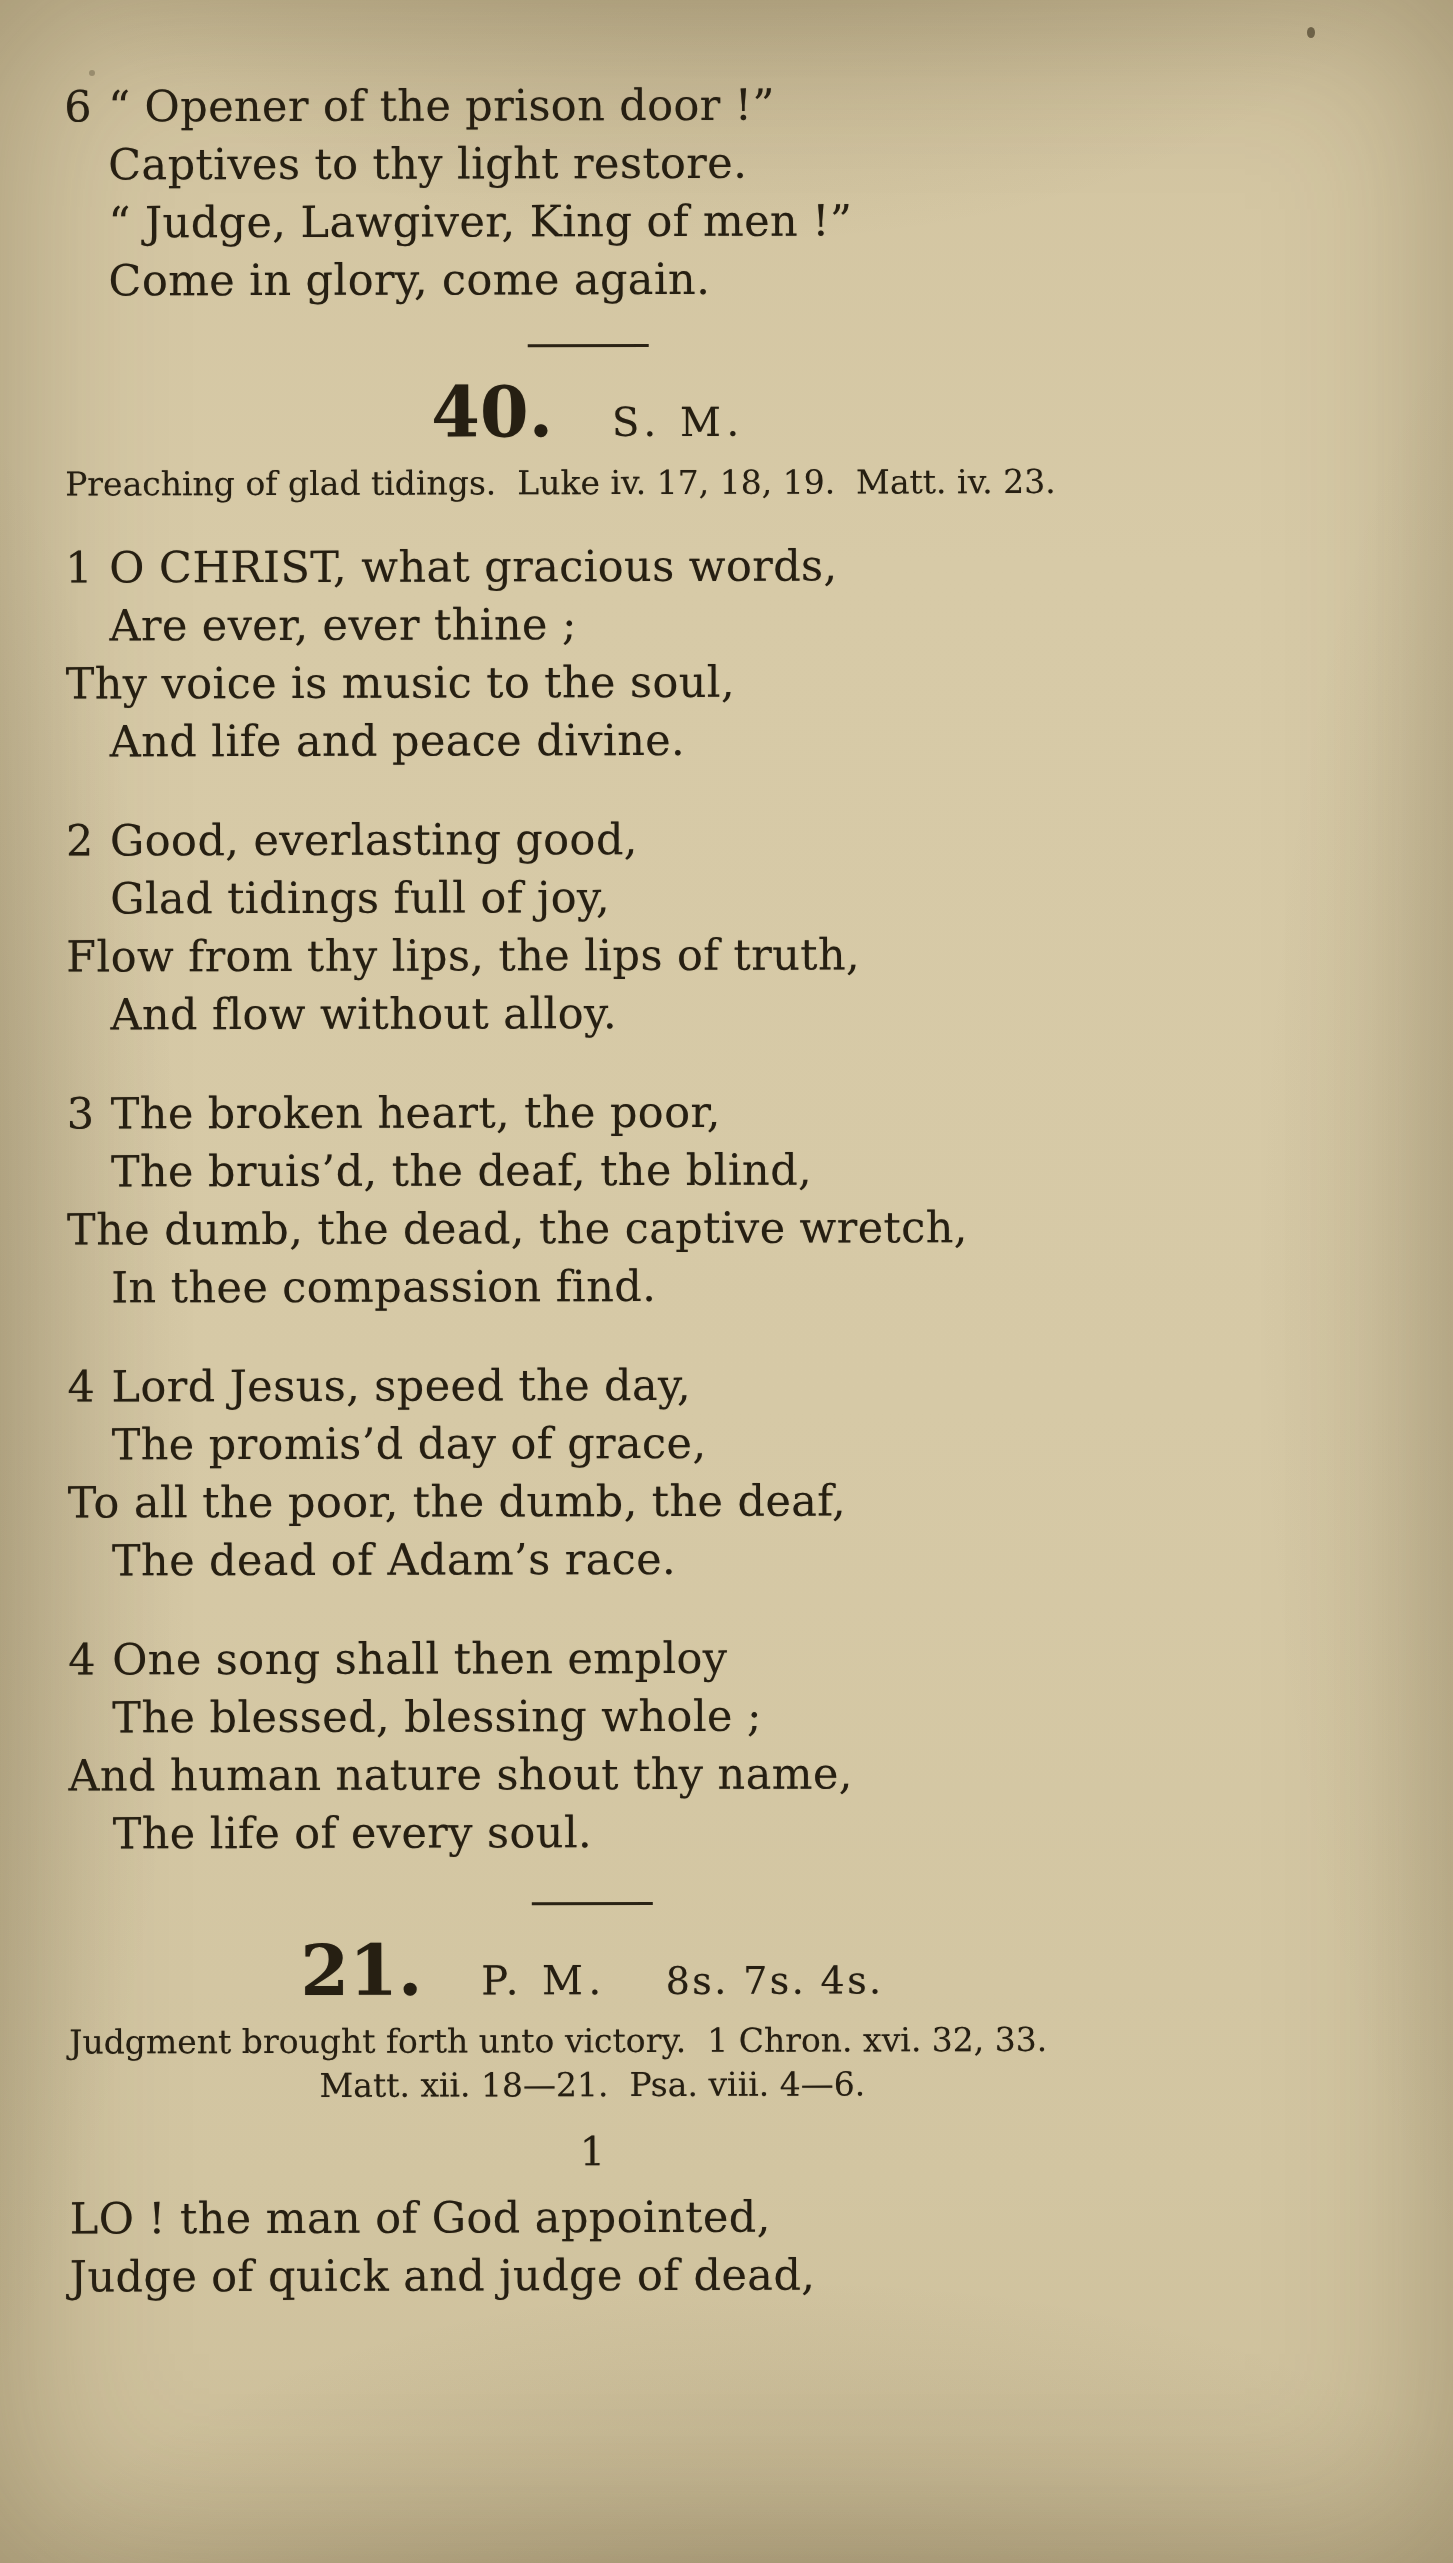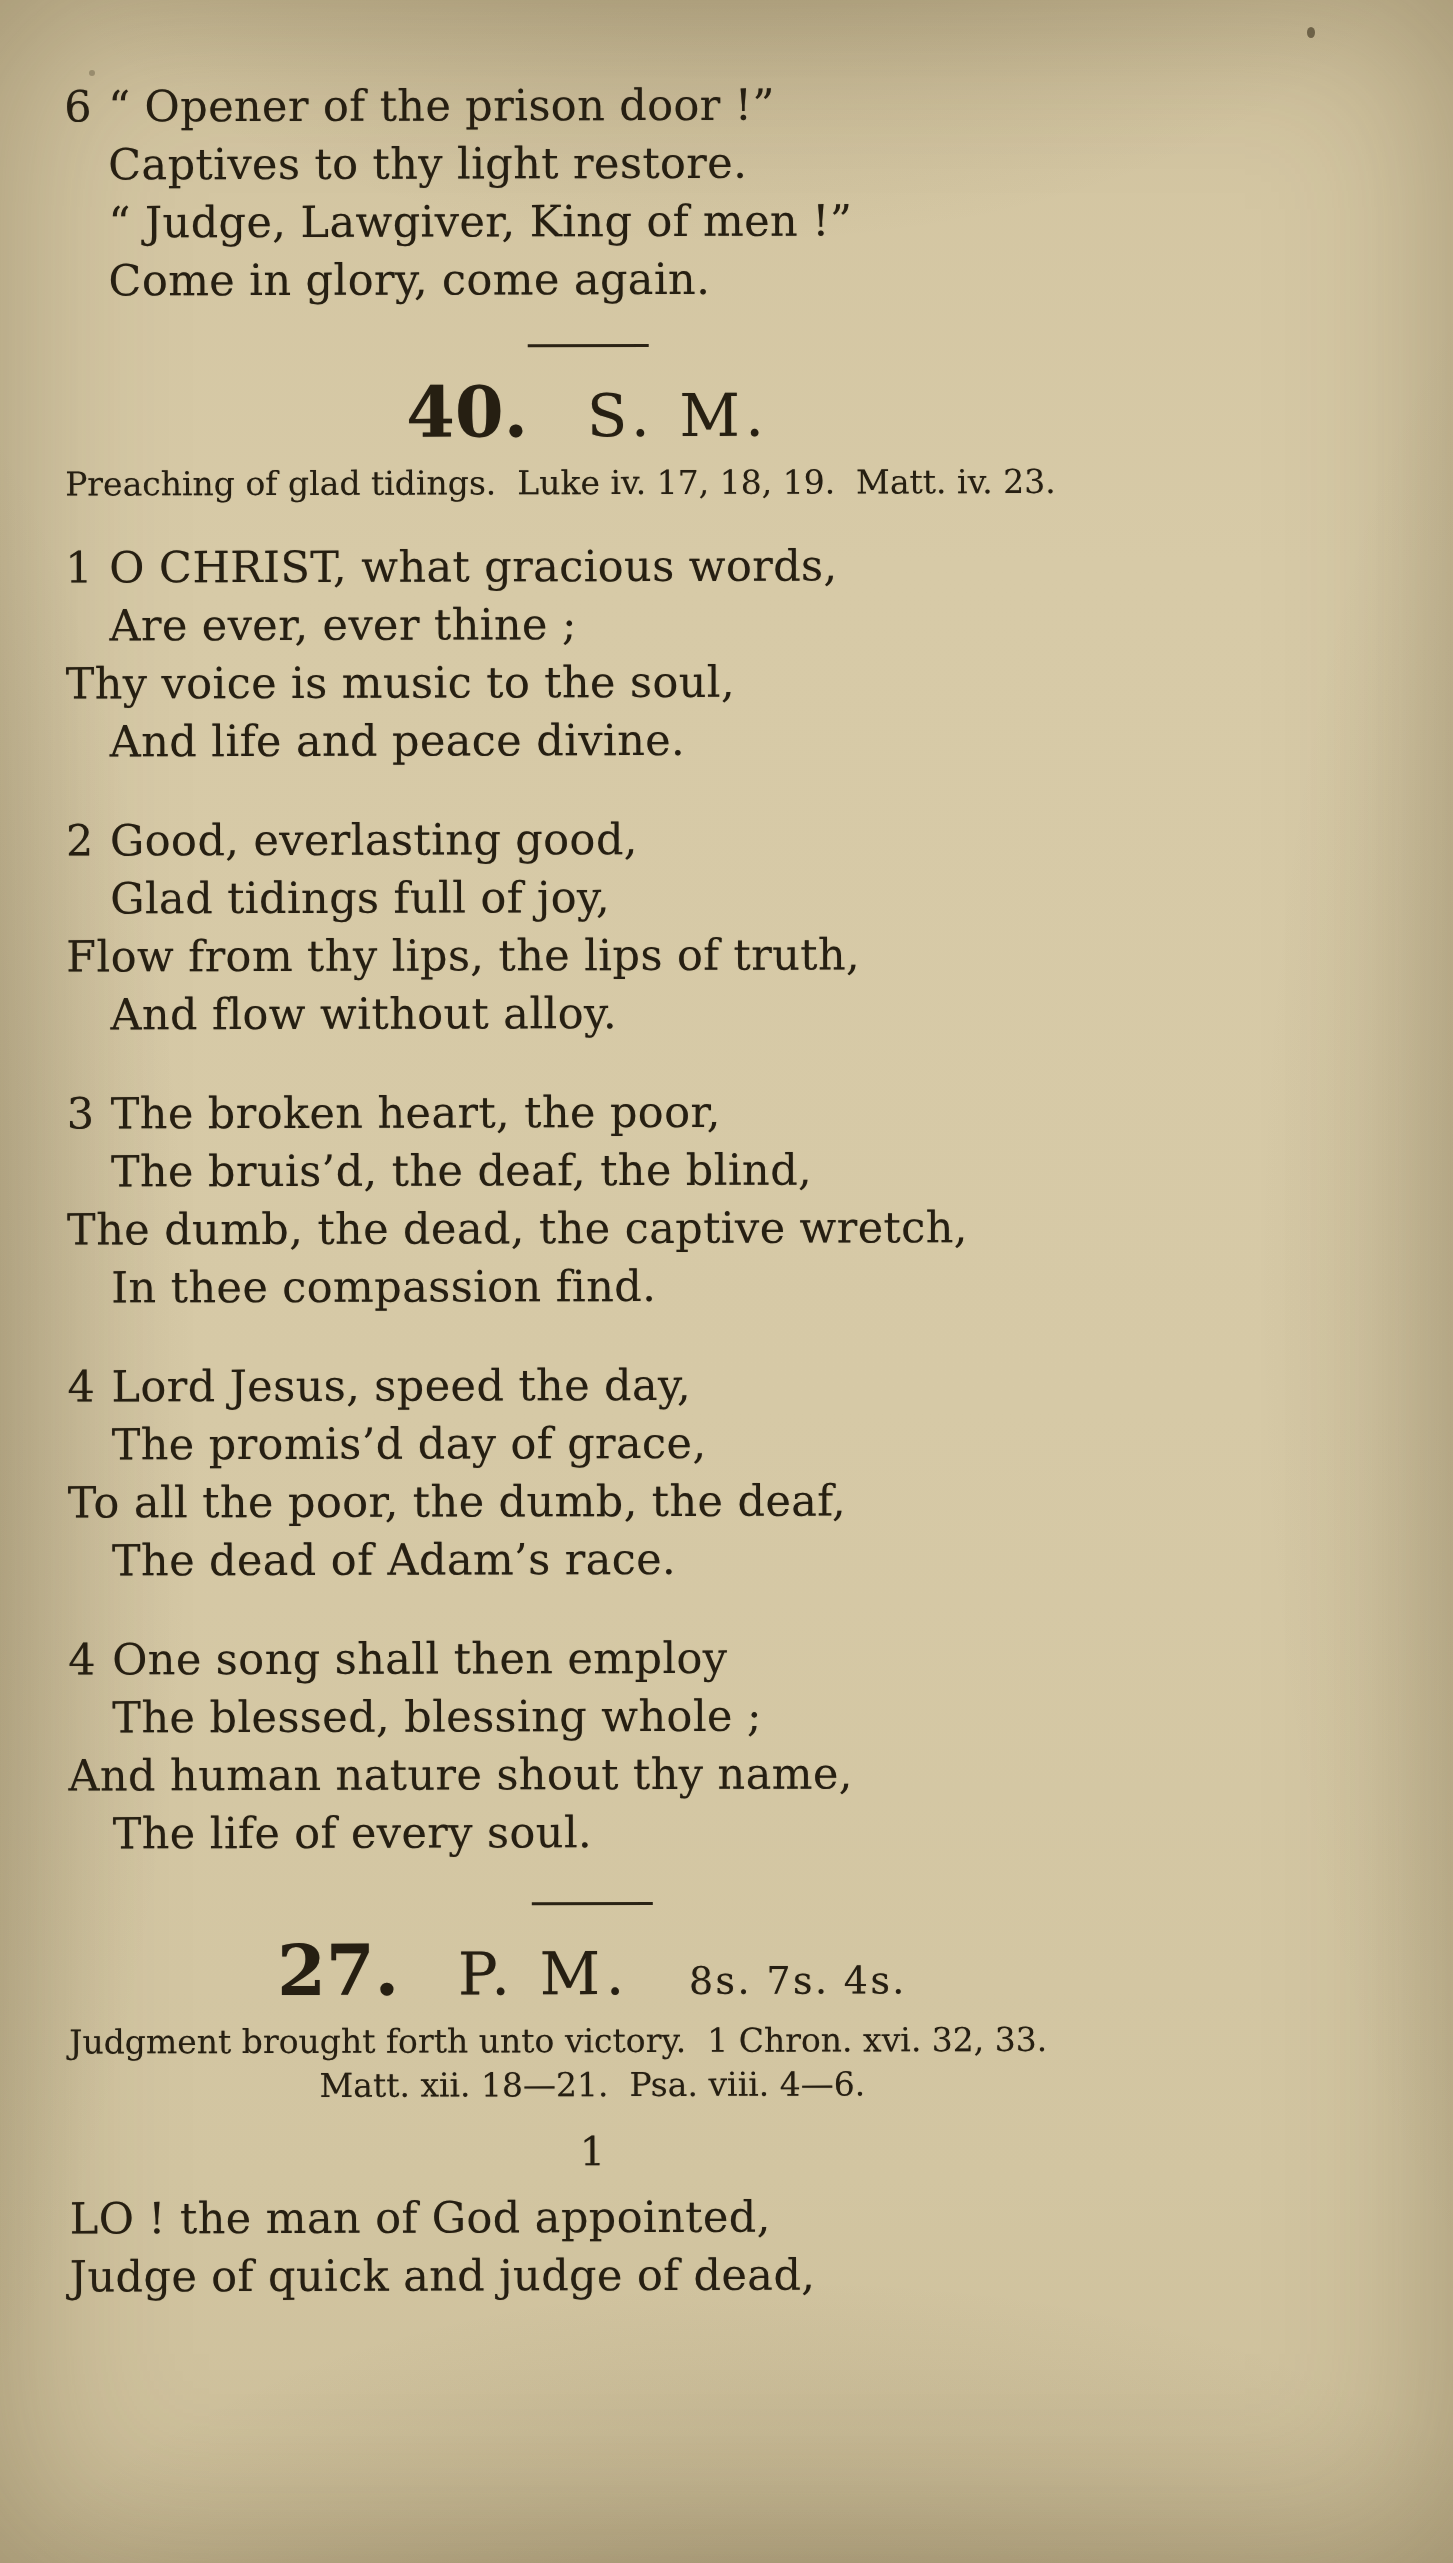--- a/index.html
+++ b/index.html
@@ -61,21 +61,21 @@
     justify-content: center;
     gap: 59px;
     margin: 0 0 11px 0;
   }
   .hymn-num {
     font-size: 70px;
     font-weight: bold;
     line-height: 76px;
   }
   .hymn-meter {
-    font-size: 59px;
+    font-size: 40px;
     letter-spacing: 5.5px;
   }
   .hymn-meter-detail {
     font-size: 38px;
     letter-spacing: 2.4px;
   }
   .caption {
     font-size: 33px;
     line-height: 44px;
     margin: 0 0 32px 0;
@@ -166,21 +166,21 @@
       </div>
       <div class="vline indent">The blessed, blessing whole ;</div>
       <div class="vline flush">And human nature shout thy name,</div>
       <div class="vline indent">The life of every soul.</div>
     </section>
 
     <div class="column">
       <hr class="divider">
 
       <header class="hymn-head">
-        <span class="hymn-num">27.</span>
+        <span class="hymn-num">21.</span>
         <span class="hymn-meter">P. M.</span>
         <span class="hymn-meter-detail">8s. 7s. 4s.</span>
       </header>
     </div>
 
     <p class="caption tight">Judgment brought forth unto victory.  1 Chron. xvi. 32, 33.</p>
     <div class="column">
       <p class="caption centered">Matt. xii. 18—21.  Psa. viii. 4—6.</p>
       <div class="stanza-solo-number">1</div>
     </div>

